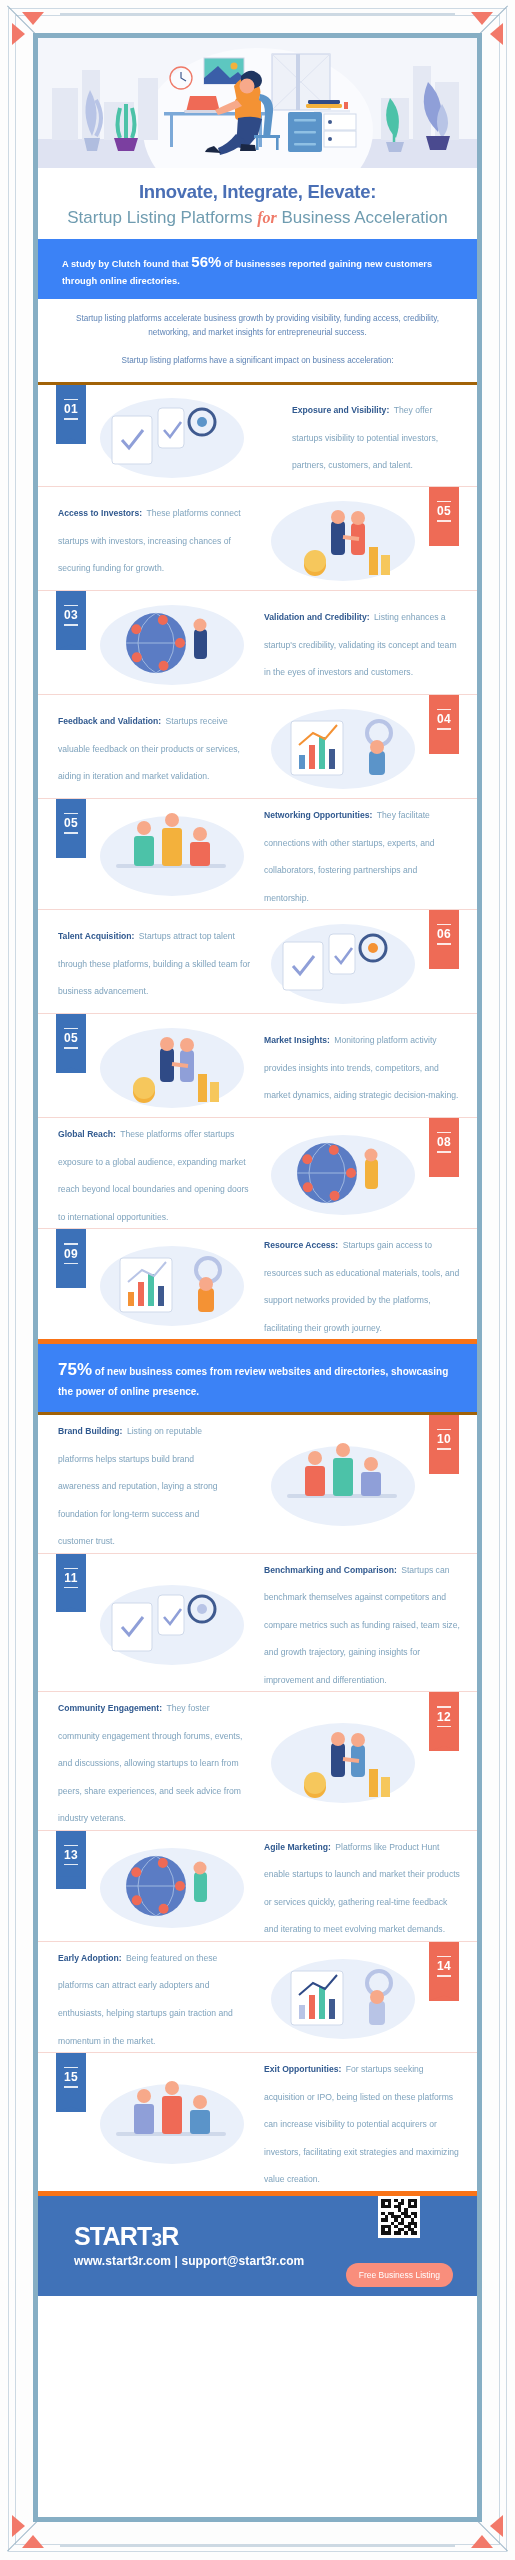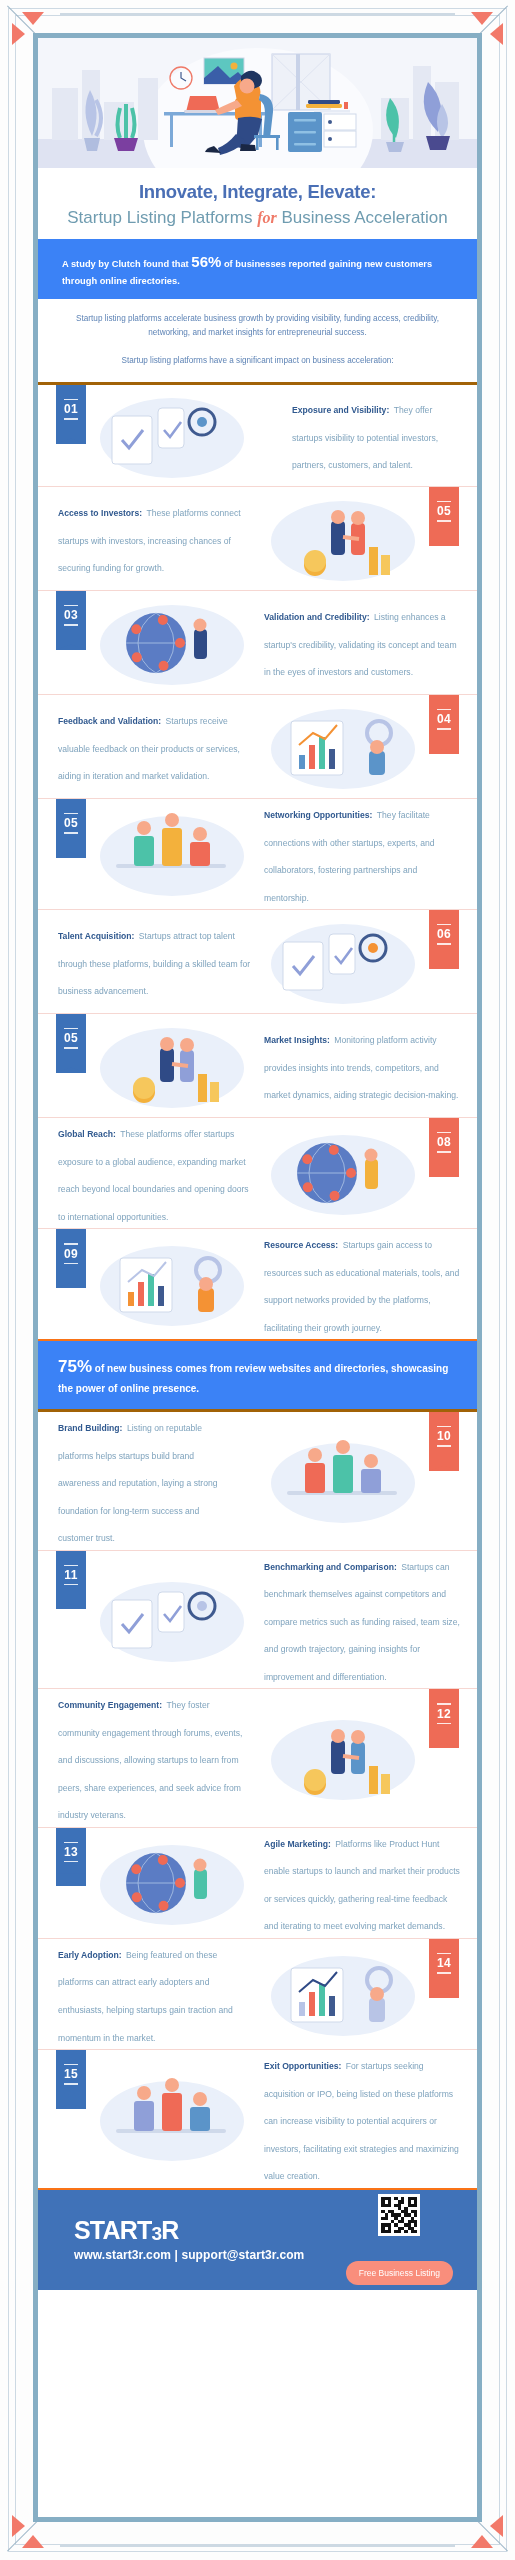--- a/index.html
+++ b/index.html
@@ -109,21 +109,21 @@
   .intro p { font-size:8.2px; color:#5d83b5; line-height:1.75; }
   .intro p.second { margin-top:13px; }
 
   
   .row {
     position:relative; display:flex; align-items:center;
     border-top:1px solid #f6d7d2;
     min-height:104px; background:#fff;
   }
   .row:first-of-type { border-top:3px solid #a16207;gap:28px; }
-  .row.last { border-bottom:2px solid #f97316; }
+  .row.last { border-bottom:5px solid #f97316; }
 
   
   .ribbon {
     position:absolute; top:0; width:30px; padding-top:14px;
     text-align:center; color:#fff; z-index:5;
   }
   .ribbon.blue  { background:#3c71b8; left:18px; }
   .ribbon.coral { background:#ee6b56; right:18px; }
   .ribbon .num { font-size:12px; font-weight:bold; letter-spacing:0.3px; }
   .ribbon .bar {
@@ -163,21 +163,21 @@
     line-height:1;
   }
   .brand .three { font-size:19px; vertical-align:-1px; }
   .footer-contact {
     color:#fff; font-size:12px; font-weight:bold; margin-top:5px;
     letter-spacing:0.1px;
   }
   .footer-right {
     position:absolute; right:24px; top:0; height:100%;
     display:flex; flex-direction:column; align-items:center;
-    justify-content:center; gap:25px;
+    justify-content:flex-start; gap:25px;
   }
   .qr {
     width:42px; height:42px; background:#fff; padding:3px;
     display:grid; grid-template-columns:repeat(11,1fr);
     grid-template-rows:repeat(11,1fr);
   }
   .qr i { background:#111; }
   .cta {
     background:#f98e7c; color:#fff; border:none; border-radius:13px;
     font-size:8.5px; padding:7px 13px; font-family:"Liberation Sans", sans-serif;

